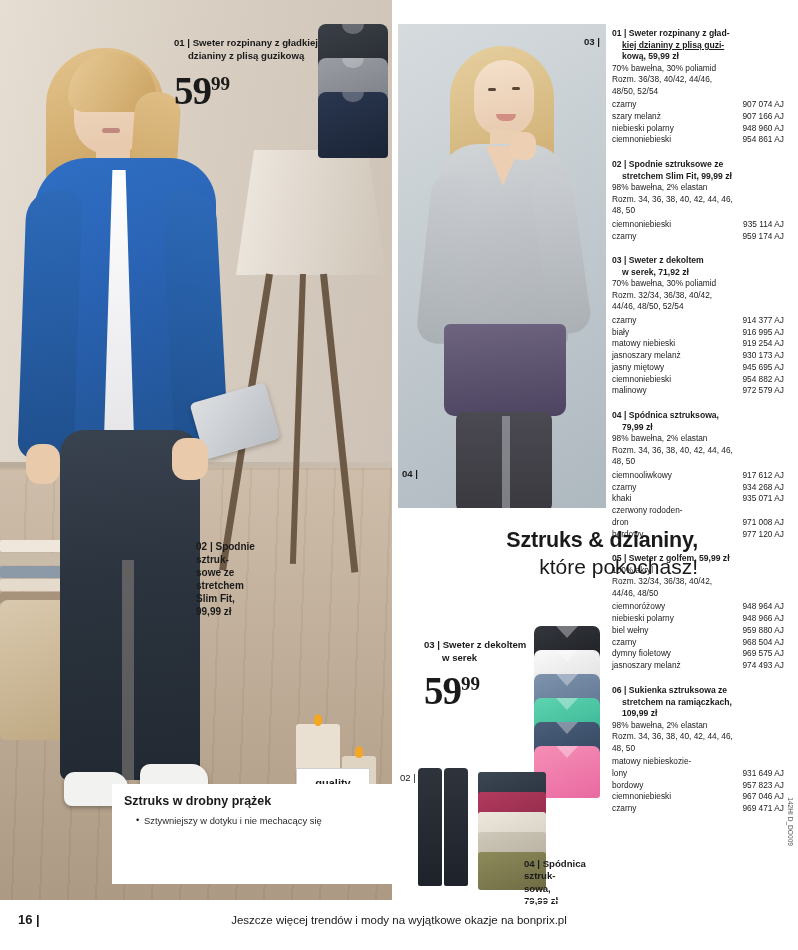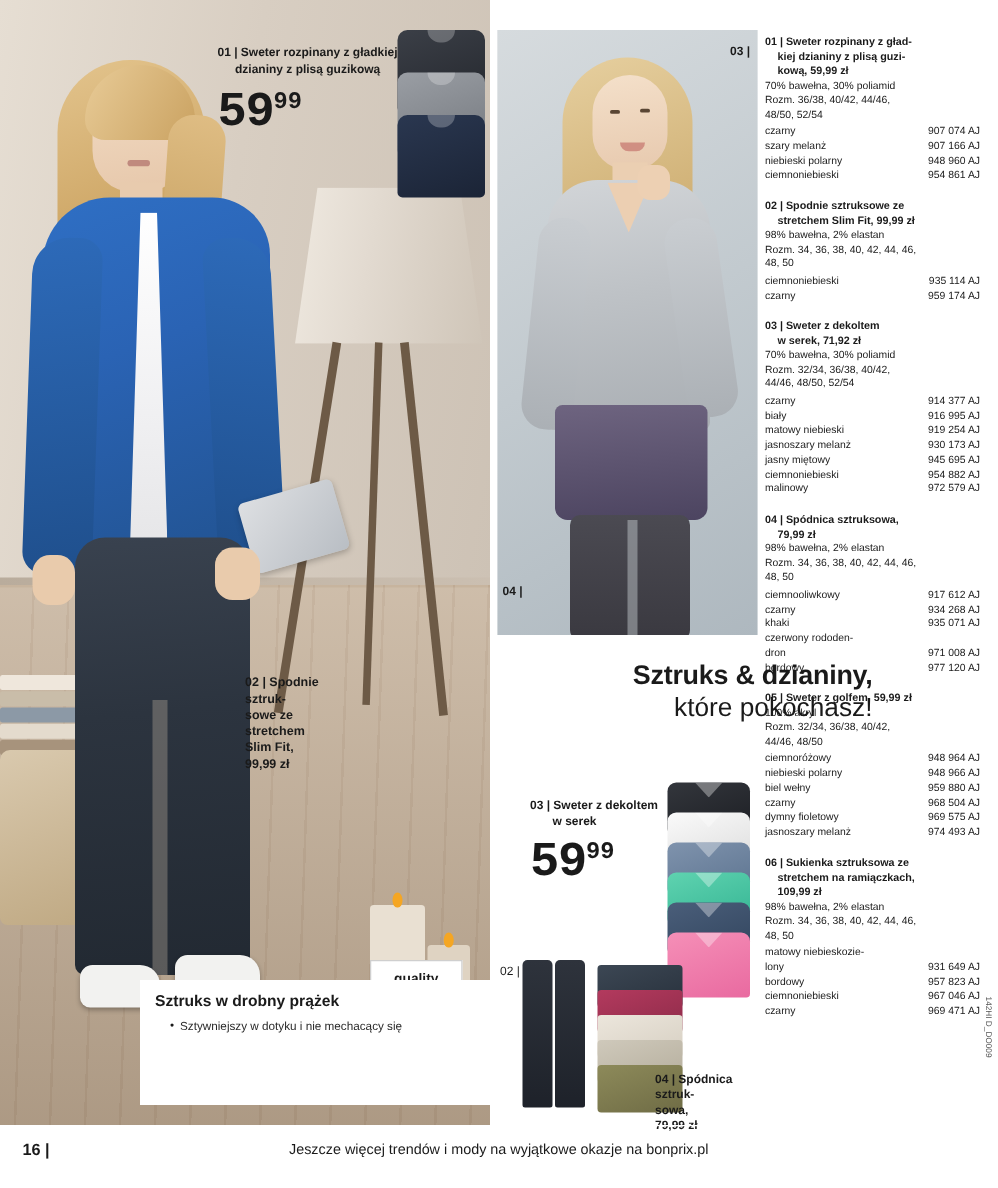--- a/index.html
+++ b/index.html
@@ -198,21 +198,21 @@
   }
 
   
   .block-01 {
     position: absolute; left: 174px; top: 24px; width: 220px;
   }
   .hdr {
     font-size: 9.6px; font-weight: bold; line-height: 1.35; color: #1a1a1a; margin-top: 13px;
   }
   .price-big {
-    font-family: Liberation Mono, monospace;
+    font-family: Liberation Serif, serif;
     font-size: 39px; font-weight: bold; letter-spacing: -1px; color: #1a1a1a;
     line-height: 1;
   }
   .price-big .cents { font-size: 19px; vertical-align: super; letter-spacing: 0; }
 
   .sweaters-stack {
     position: absolute; left: 318px; top: 24px; width: 76px; height: 140px;
   }
   .sw {
     position: absolute; left: 0; width: 70px; height: 66px; border-radius: 8px 8px 4px 4px;
@@ -541,21 +541,21 @@
     <div>04 | Spódnica</div>
     <div>sztruk-</div>
     <div>sowa,</div>
     <div>79,99 zł</div>
   </div>
 
   <div class="specs">
 
     <div class="spec-block">
       <div class="spec-title">01 | Sweter rozpinany z gład-</div>
-      <div class="spec-title" style="padding-left:10px;">kiej dzianiny z plisą guzi-</div>
+      <div class="spec-title" style="padding-left:10px;text-decoration:underline;">kiej dzianiny z plisą guzi-</div>
       <div class="spec-title" style="padding-left:10px;">kową, 59,99 zł</div>
       <div class="spec-line">70% bawełna, 30% poliamid</div>
       <div class="spec-line">Rozm.  36/38, 40/42, 44/46,</div>
       <div class="spec-line">48/50, 52/54</div>
       <div class="spec-rows">
         <div class="spec-row">
             <span class="nm">czarny</span>
             <span class="cd">907 074 AJ</span>
           </div>
         <div class="spec-row">

